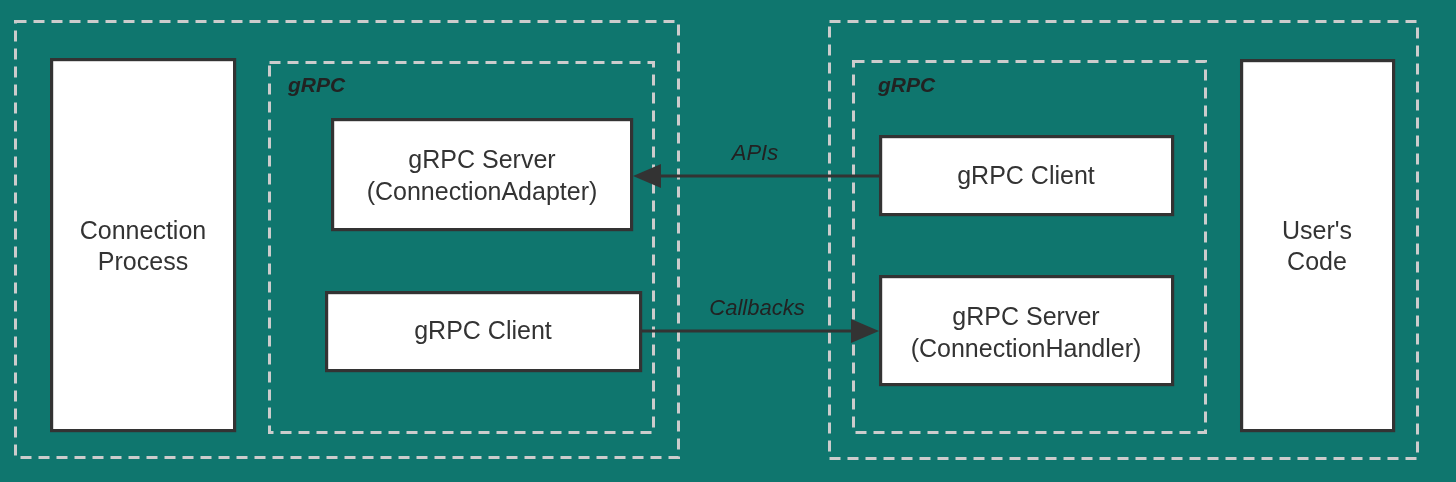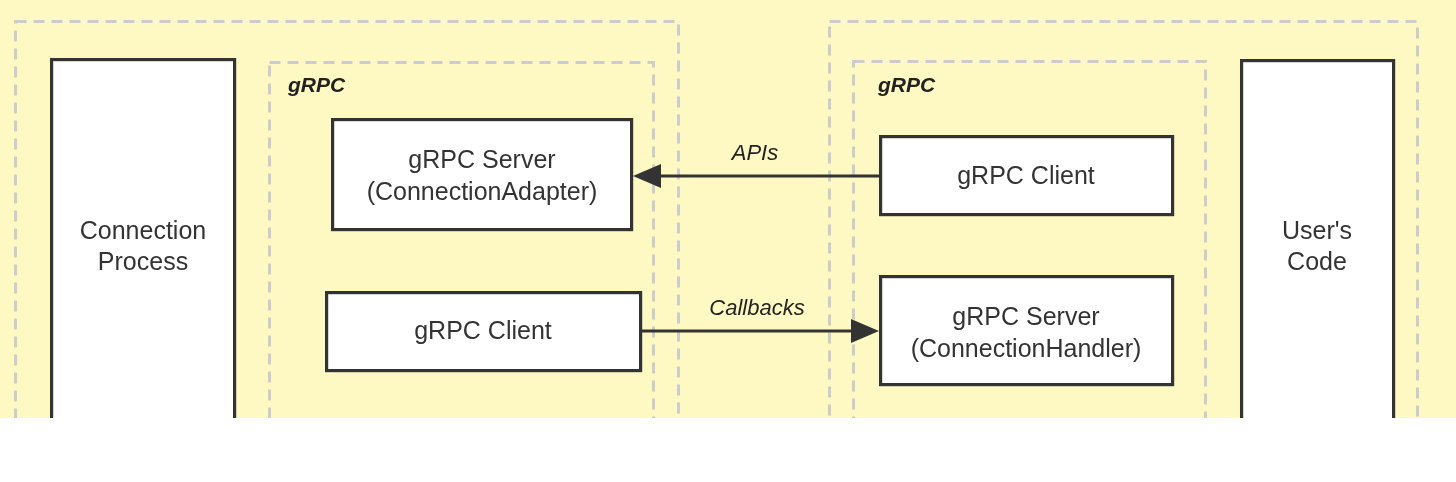--- a/index.html
+++ b/index.html
@@ -6,22 +6,22 @@
     margin: 0;
     padding: 0;
     background: #ffffff;
   }
   body {
     font-family: "Liberation Sans", sans-serif;
   }
   #canvas {
     position: relative;
     width: 1456px;
-    height: 418px;
-    background: #fef9c3;
+    height: 482px;
+    background: #0f766e;
     overflow: hidden;
   }
   #diagram-svg {
     position: absolute;
     left: 0;
     top: 0;
     width: 1456px;
     height: 482px;
   }
   .dashed-group {

